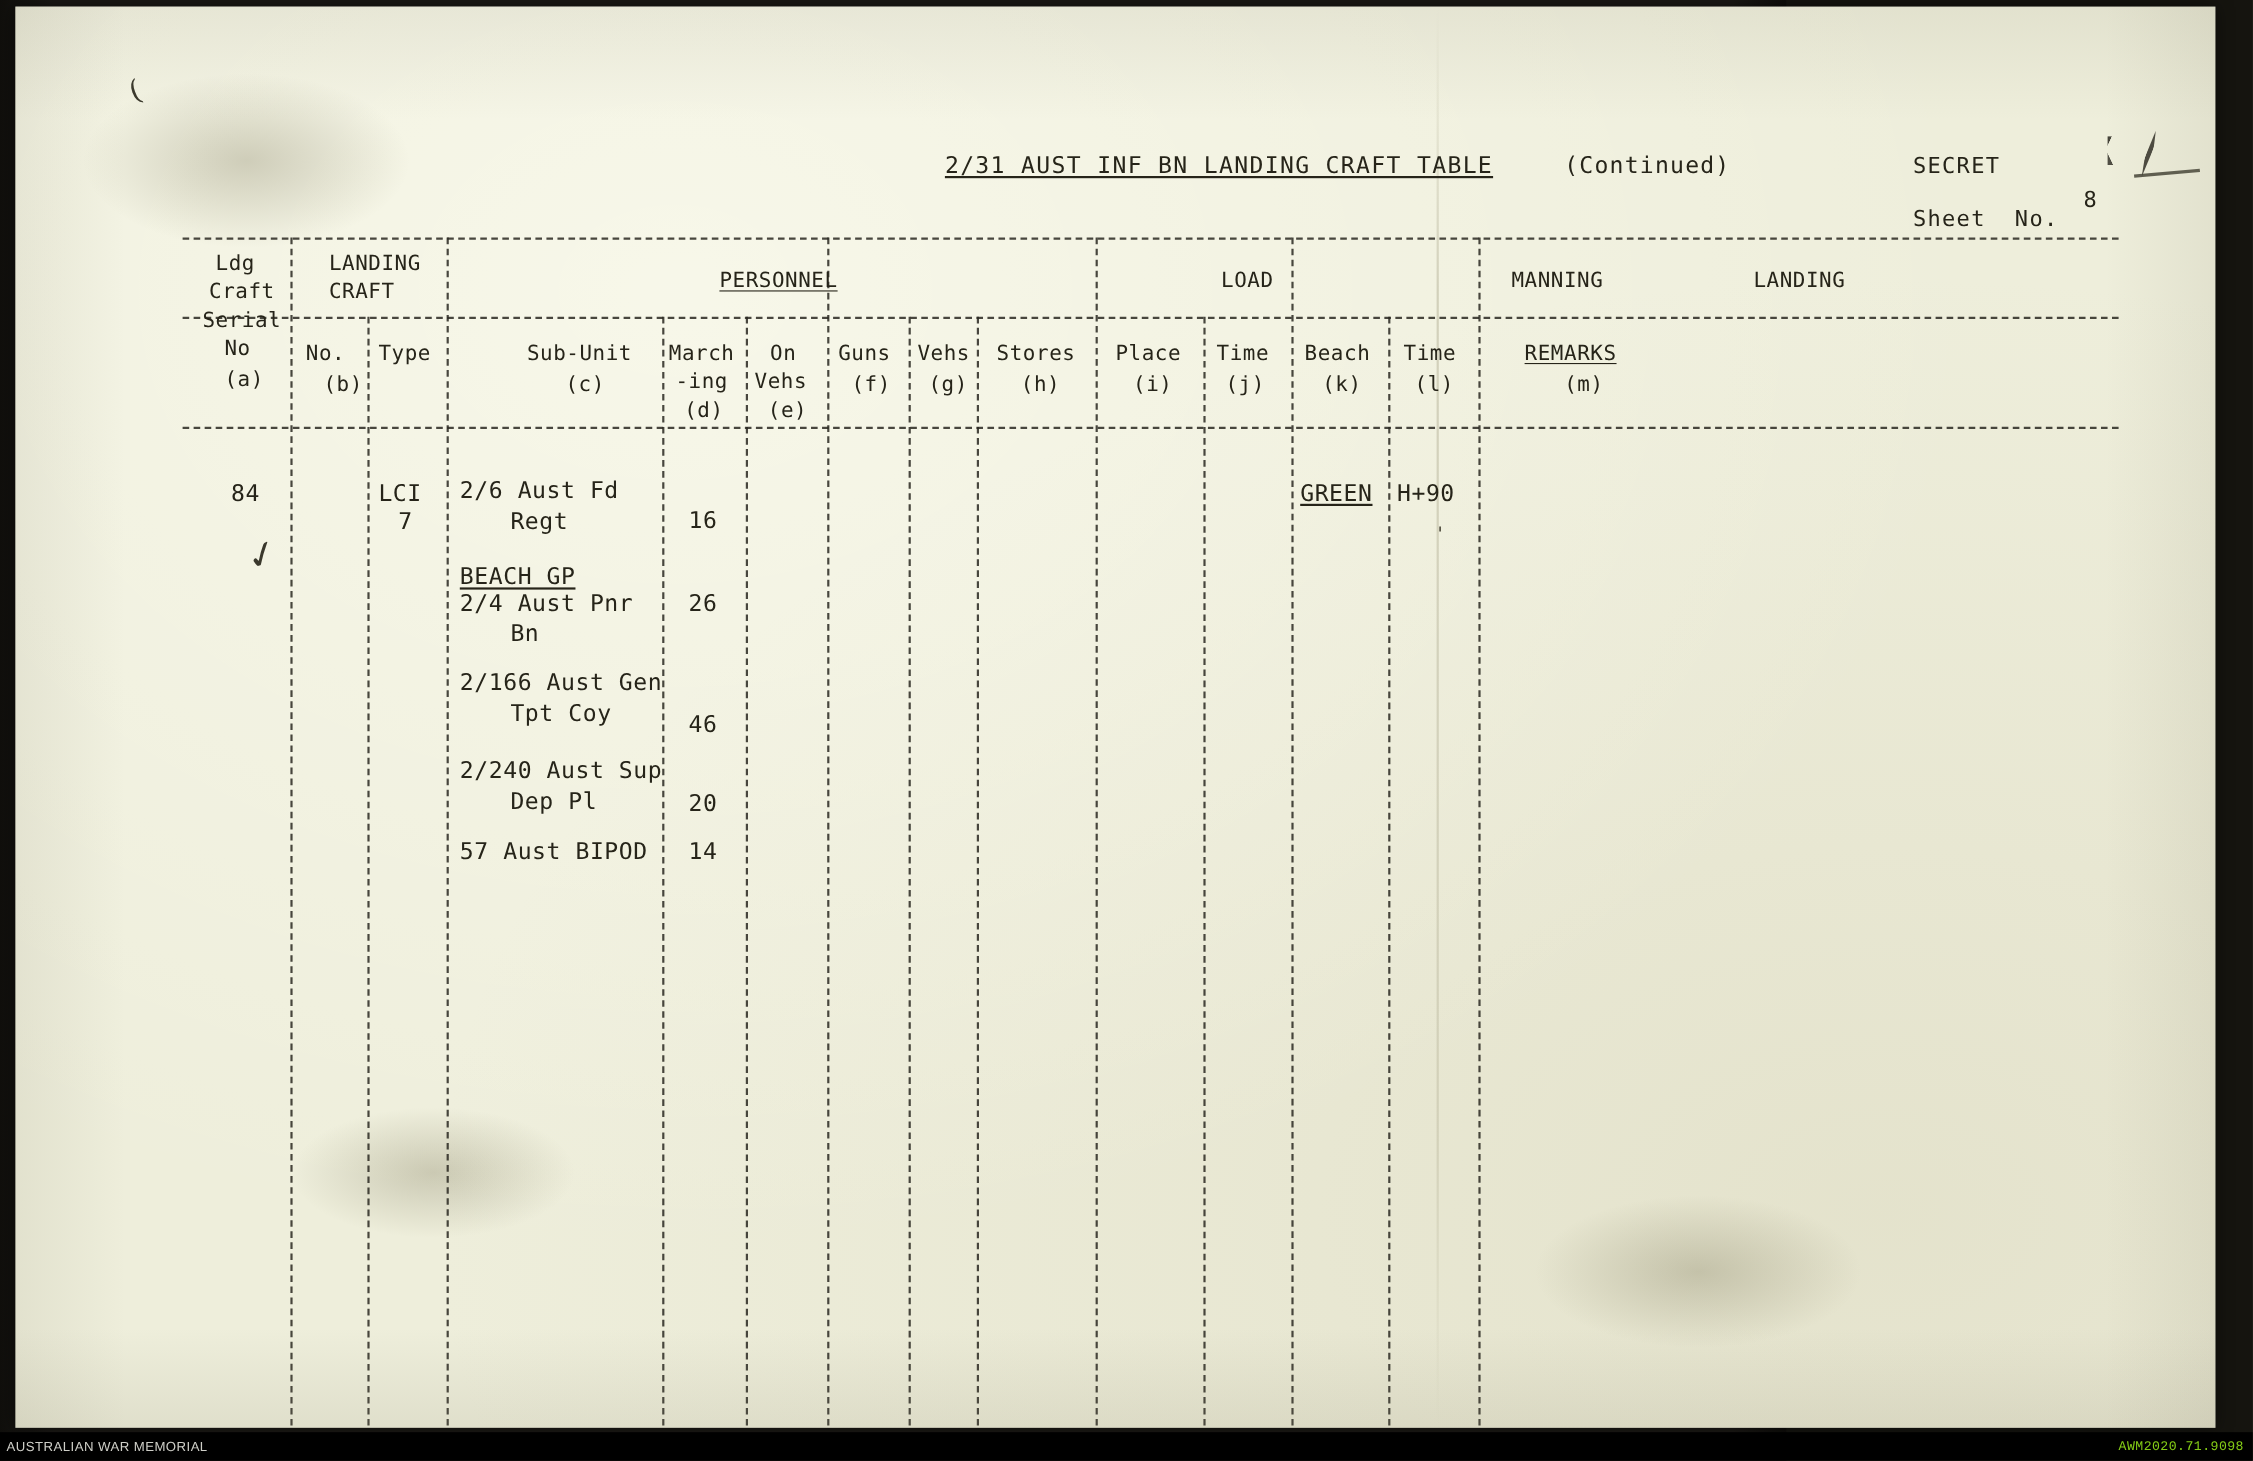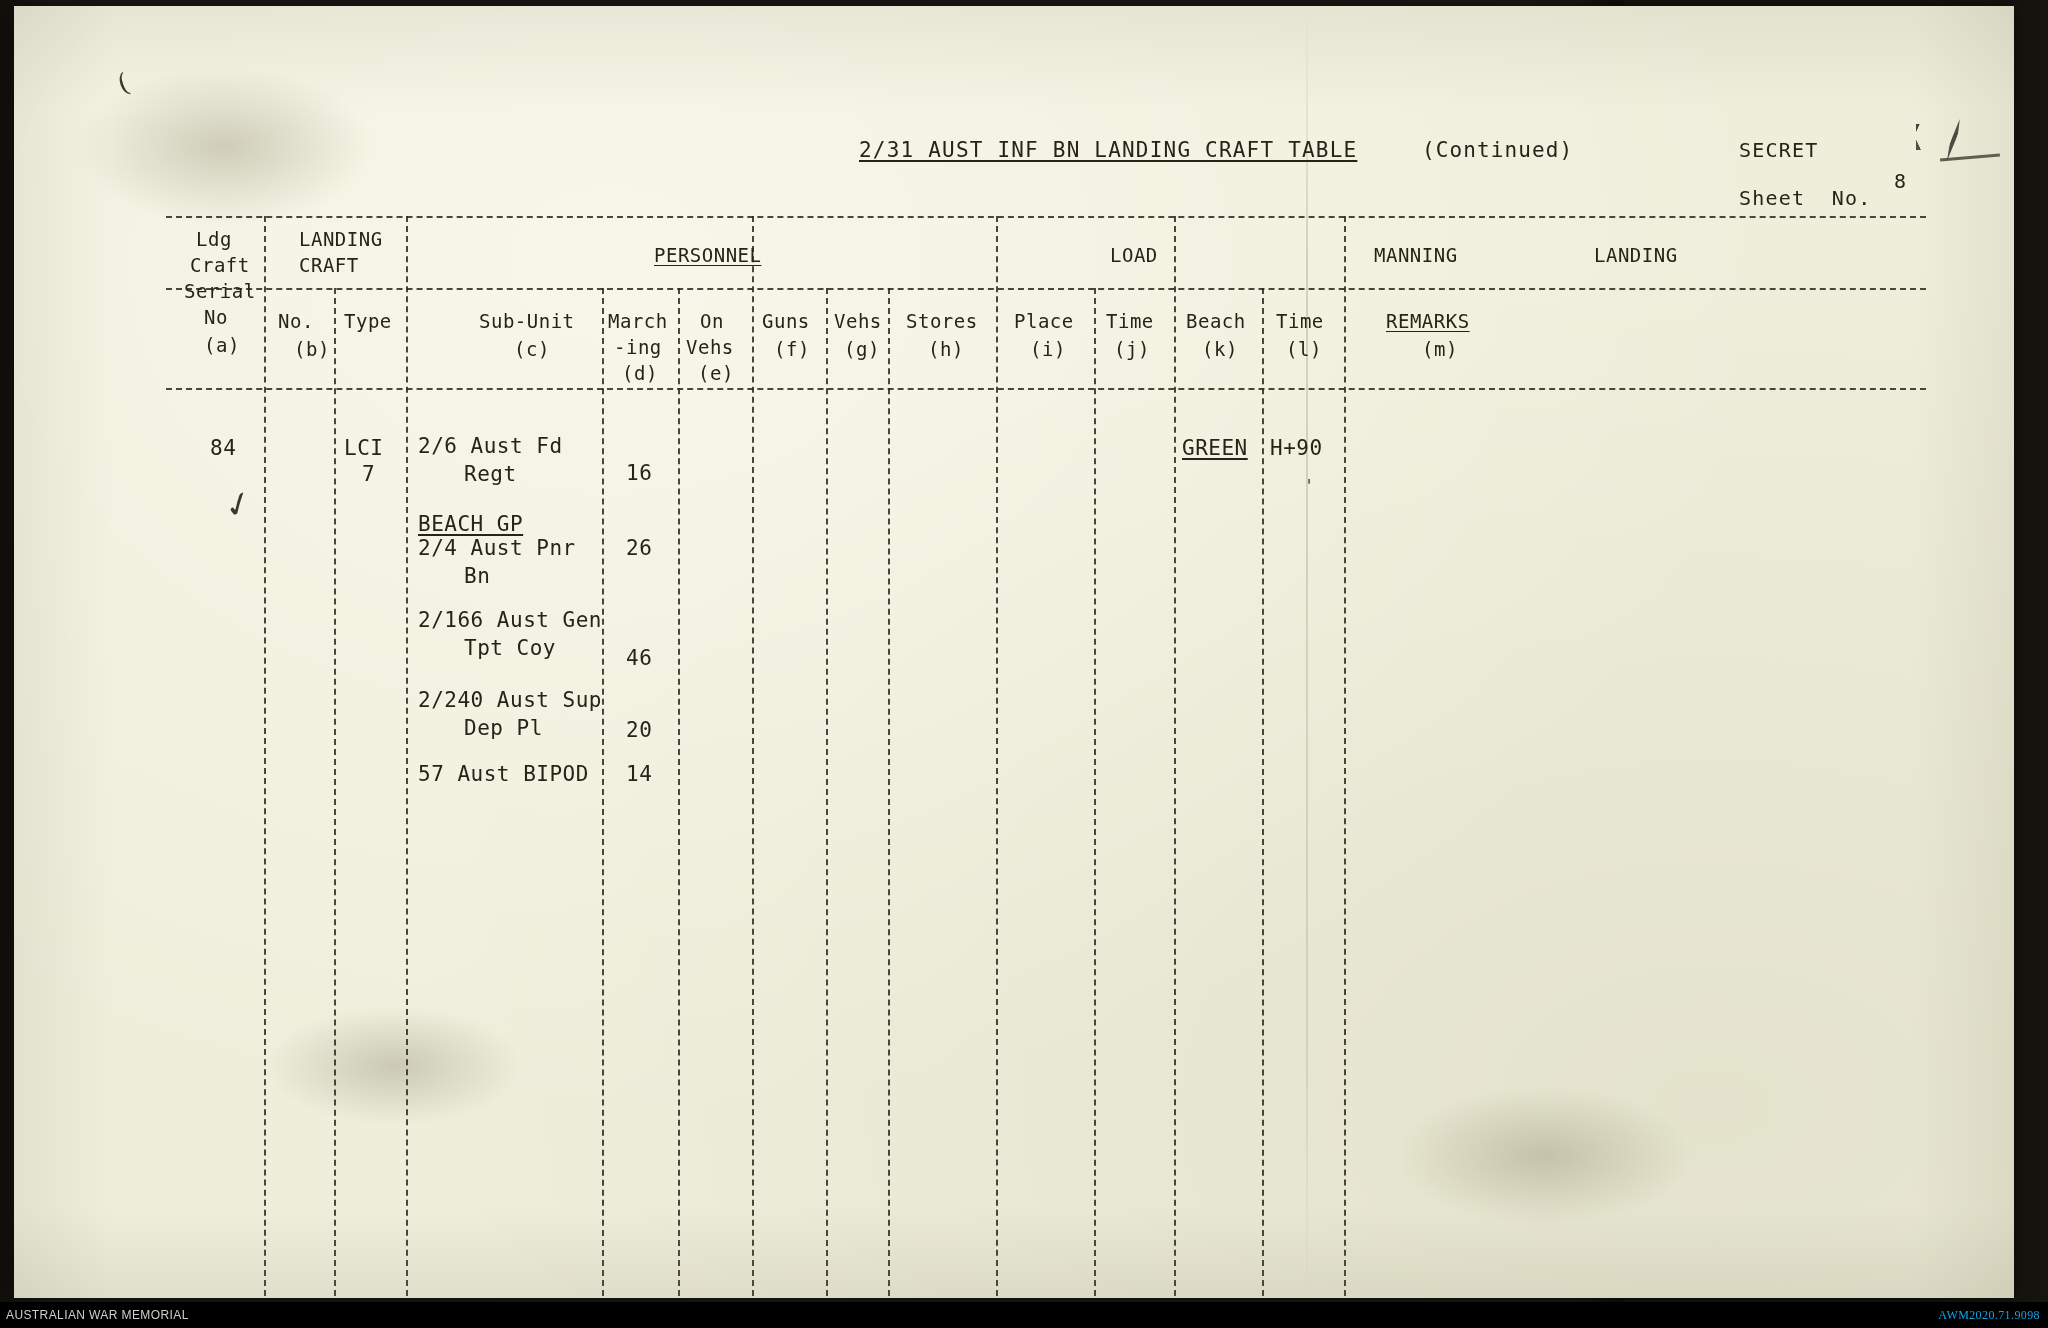--- a/index.html
+++ b/index.html
@@ -163,23 +163,23 @@
     top: 6px;
     color: #cfcfc8;
     font-size: 12px;
     font-family: "Liberation Sans", sans-serif;
     letter-spacing: 0.4px;
   }
   .footer-right {
     position: absolute;
     right: 8px;
     top: 6px;
-    color: #0ea5e9;
+    color: #84cc16;
     font-size: 12px;
-    font-family: Liberation Serif, serif;
+    font-family: Liberation Mono, monospace;
     letter-spacing: 0.4px;
   }
   .smudge {
     position: absolute;
     background: radial-gradient(ellipse at center, rgba(120,115,85,0.30) 0%, rgba(120,115,85,0) 70%);
     pointer-events: none;
   }
 </style>
 </head>
 <body>

